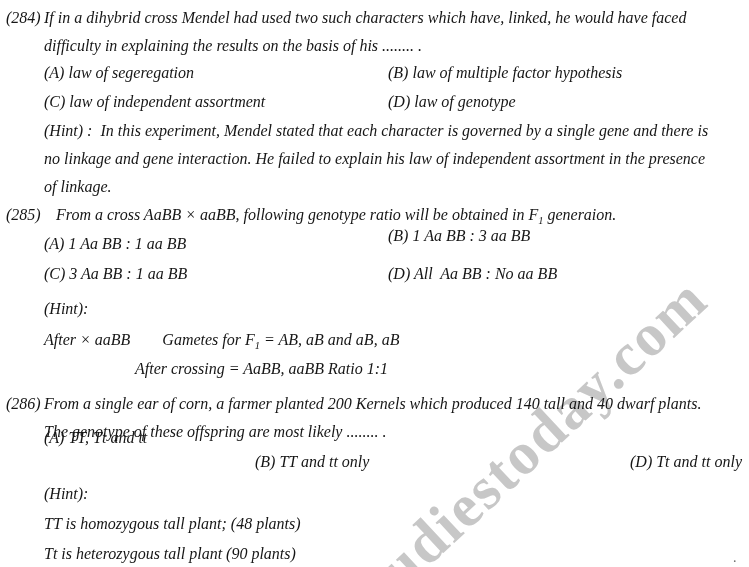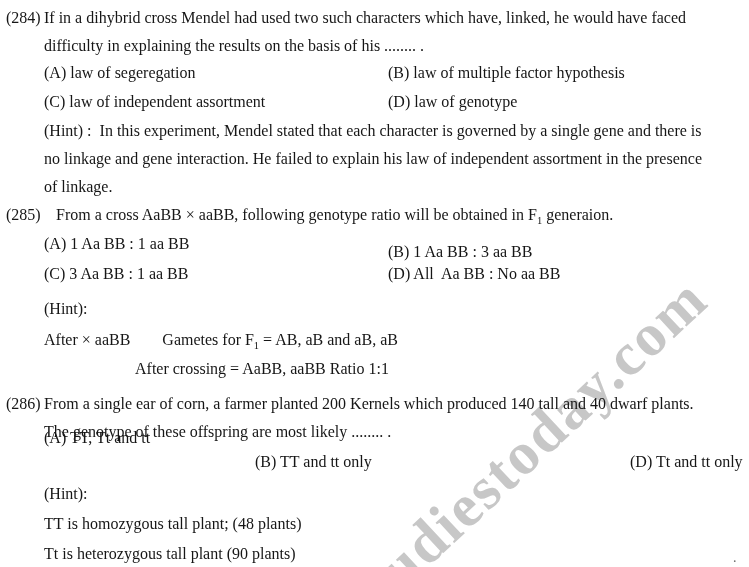--- a/index.html
+++ b/index.html
@@ -10,20 +10,21 @@
     background: #ffffff;
     overflow: hidden;
     font-family: "Liberation Serif", serif;
     color: #161616;
   }
   .t {
     position: absolute;
     white-space: pre;
     font-size: 16px;
     line-height: 20px;
+    font-style: italic;
   }
   .t sub {
     font-size: 10.5px;
     line-height: 0;
   }
   .gap { display: inline-block; width: 32px; }
   .watermark {
     position: absolute;
     left: 330px;
     top: 585px;
@@ -62,21 +63,21 @@
   <div class="t" style="left:388px; top:92px">(D) law of genotype</div>
 
   <div class="t" style="left:44px; top:149px">no linkage and gene interaction. He failed to explain his law of independent assortment in the presence</div>
   <div class="t" style="left:44px; top:121px">(Hint) :  In this experiment, Mendel stated that each character is governed by a single gene and there is</div>
   <div class="t" style="left:44px; top:177px">of linkage.</div>
 
   <div class="t" style="left:6px;  top:205px">(285)</div>
   <div class="t" style="left:56px; top:205px"><span>From a cross AaBB × aaBB, following genotype ratio will be obtained in F</span><sub>1</sub><span> generaion.</span></div>
 
   <div class="t" style="left:44px;  top:234px">(A) 1 Aa BB : 1 aa BB</div>
-  <div class="t" style="left:388px; top:242px">(B) 1 Aa BB : 3 aa BB</div>
+  <div class="t" style="left:388px; top:226px">(B) 1 Aa BB : 3 aa BB</div>
   <div class="t" style="left:44px;  top:264px">(C) 3 Aa BB : 1 aa BB</div>
   <div class="t" style="left:388px; top:264px">(D) All  Aa BB : No aa BB</div>
 
   <div class="t" style="left:44px; top:299px">(Hint):</div>
   <div class="t" style="left:44px; top:330px"><span>After × aaBB</span><span class="gap"></span><span>Gametes for F</span><sub>1</sub><span> = AB, aB and aB, aB</span></div>
   <div class="t" style="left:135px; top:359px">After crossing = AaBB, aaBB Ratio 1:1</div>
 
   <div class="t" style="left:6px;  top:394px">(286)</div>
   <div class="t" style="left:44px; top:394px">From a single ear of corn, a farmer planted 200 Kernels which produced 140 tall and 40 dwarf plants.</div>
   <div class="t" style="left:44px; top:422px">The genotype of these offspring are most likely ........ .</div>

